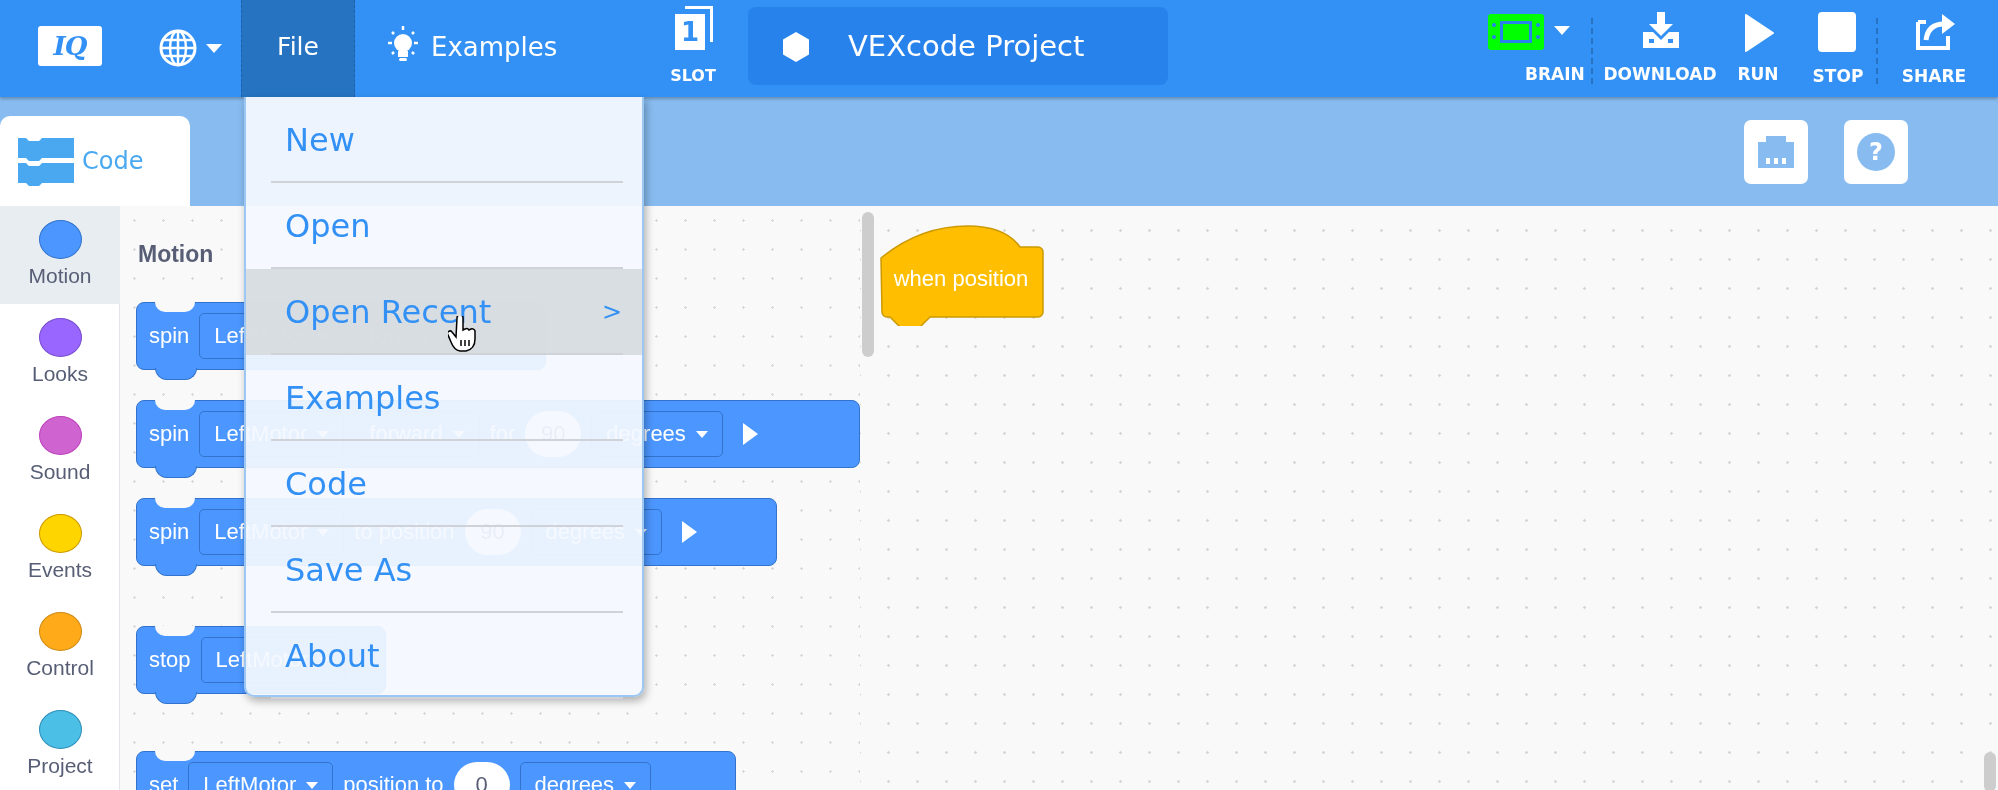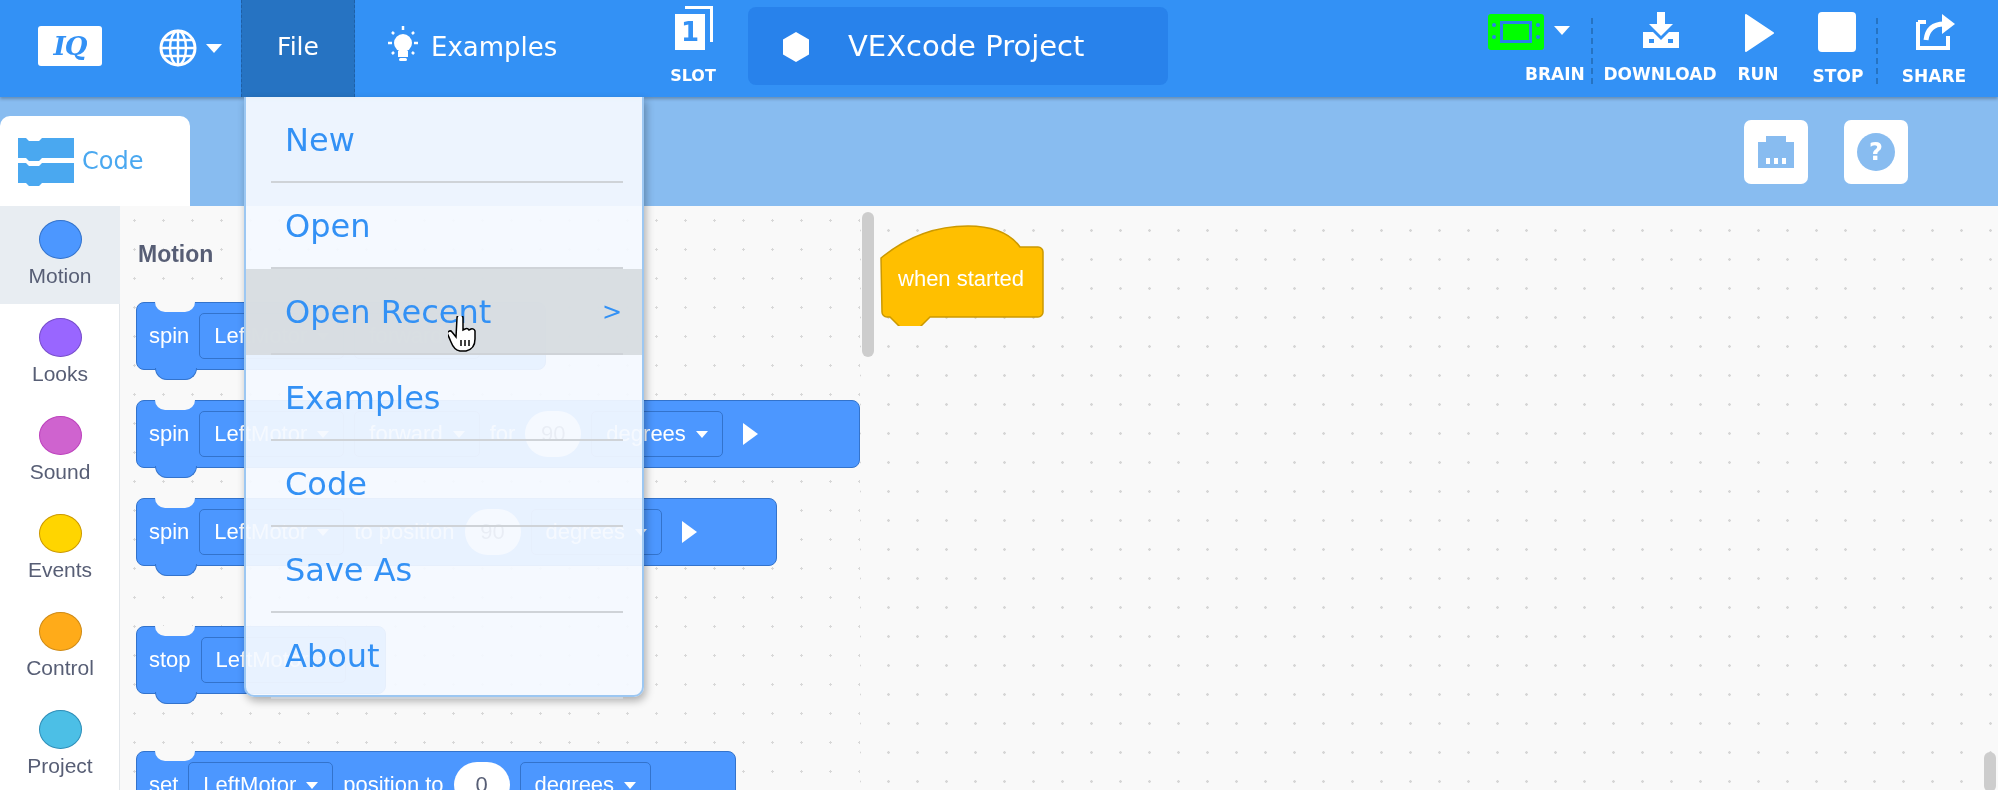--- a/index.html
+++ b/index.html
@@ -289,21 +289,21 @@
       </div>
   </div>
 </div>
 
 <div id="canvas" class="abs">
   <div class="abs vscroll"></div>
   <div class="abs hat">
     <svg class="abs" style="left:0;top:0;" width="164" height="104" viewBox="0 0 164 104">
       <path d="M1 36 Q40 4 88 4 Q125 4 140 25 h18 a5 5 0 0 1 5 5 v60 a5 5 0 0 1 -5 5 h-108 l-10 10 h-20 l-10 -10 h-3 a5 5 0 0 1 -5 -5 z" fill="#FFBF00" stroke="#CC9900" stroke-width="1.5"></path>
     </svg>
-    <div class="hat-lbl">when started</div>
+    <div class="hat-lbl">when position</div>
   </div>
   <div class="abs rscroll"></div>
 </div>
 
 <div id="file-menu" class="abs">
   <div class="mi" style="top:0;">
     <span class="mi-lbl">New</span>
     <div class="mi-sep"></div>
   </div>
   <div class="mi" style="top:86px;">

